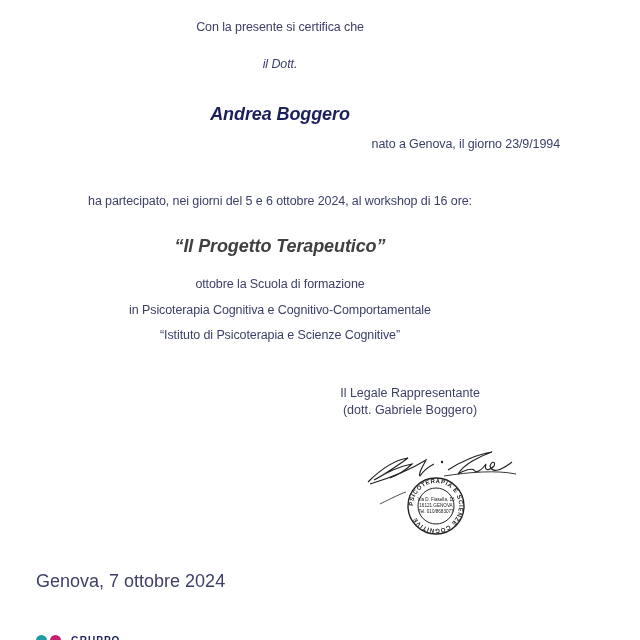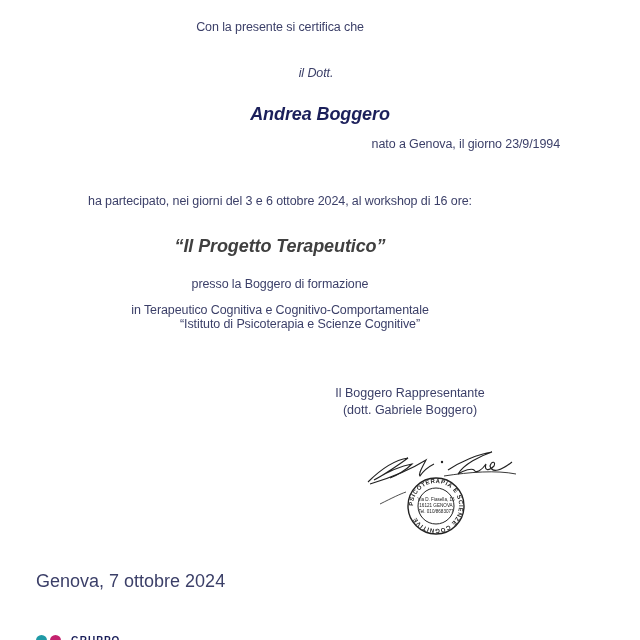--- a/index.html
+++ b/index.html
@@ -18,41 +18,40 @@
     .line {
       position: absolute;
       left: 0;
       width: 560px;
       text-align: center;
       font-size: 12.5px;
       letter-spacing: -0.1px;
       white-space: nowrap;
     }
     .intro { top: 20px; }
-    .title-dott { top: 66px; font-style: italic; margin-left: 36px; }
+    .title-dott { top: 57px; font-style: italic; }
     .name {
       top: 104px;
       font-size: 18px;
       font-weight: bold;
       font-style: italic;
       color: #1b1f5a;
-      padding-left: 40px;
     }
     .birth { top: 137px; text-align: right; }
     .participation { top: 194px; }
     .workshop {
       top: 236px;
       font-size: 18px;
       font-weight: bold;
       font-style: italic;
       color: #404040;
     }
     .school-1 { top: 277px; }
     .school-2 { top: 303px; }
-    .school-3 { top: 317px; margin-left: 20px; }
+    .school-3 { top: 328px; }
 
     .legal {
       position: absolute;
       left: 320px;
       width: 180px;
       text-align: center;
       font-size: 12.5px;
       white-space: nowrap;
     }
     .legal-role { top: 386px; }
@@ -97,28 +96,28 @@
     }
   </style>
 </head>
 <body>
 
 <div>
   <div class="line intro">Con la presente si certifica che</div>
   <div class="line title-dott">il Dott.</div>
   <div class="line name">Andrea Boggero</div>
   <div class="line birth">nato a Genova, il giorno 23/9/1994</div>
-  <div class="line participation">ha partecipato, nei giorni del 3 e 6 ottobre 2024, al workshop di 16 ore:</div>
+  <div class="line participation">ha partecipato, nei giorni del 5 e 6 ottobre 2024, al workshop di 16 ore:</div>
   <div class="line workshop">“Il Progetto Terapeutico”</div>
-  <div class="line school-1">presso la Boggero di formazione</div>
-  <div class="line school-2">in Terapeutico Cognitiva e Cognitivo-Comportamentale</div>
+  <div class="line school-1">ottobre la Scuola di formazione</div>
+  <div class="line school-2">in Psicoterapia Cognitiva e Cognitivo-Comportamentale</div>
   <div class="line school-3">“Istituto di Psicoterapia e Scienze Cognitive”</div>
 </div>
 
-<div class="legal legal-role">Il Boggero Rappresentante</div>
+<div class="legal legal-role">Il Legale Rappresentante</div>
 <div class="legal legal-name">(dott. Gabriele Boggero)</div>
 
 <div class="signature">
   <svg width="170" height="100" viewBox="0 0 170 100">
 
     <path d="M8 42 C 20 30, 35 20, 48 18 C 40 24, 22 36, 14 40 C 24 34, 40 26, 52 24 C 46 30, 36 36, 30 38" fill="none" stroke="#222" stroke-width="1.1"></path>
     <path d="M10 44 C 30 38, 50 30, 66 20 C 62 28, 58 34, 60 36 C 64 30, 70 26, 74 24" fill="none" stroke="#222" stroke-width="1.1"></path>
     <circle cx="82" cy="22" r="1.2" fill="#222"></circle>
     <path d="M88 30 C 100 22, 118 14, 132 12 C 120 16, 104 24, 98 34 C 104 30, 112 28, 114 30 C 116 34, 122 30, 126 24 C 124 30, 128 32, 134 26 C 136 22, 132 20, 130 26 C 132 34, 142 30, 152 22" fill="none" stroke="#222" stroke-width="1.1"></path>
     <path d="M84 36 C 110 32, 136 30, 156 34" fill="none" stroke="#222" stroke-width="0.9"></path>

